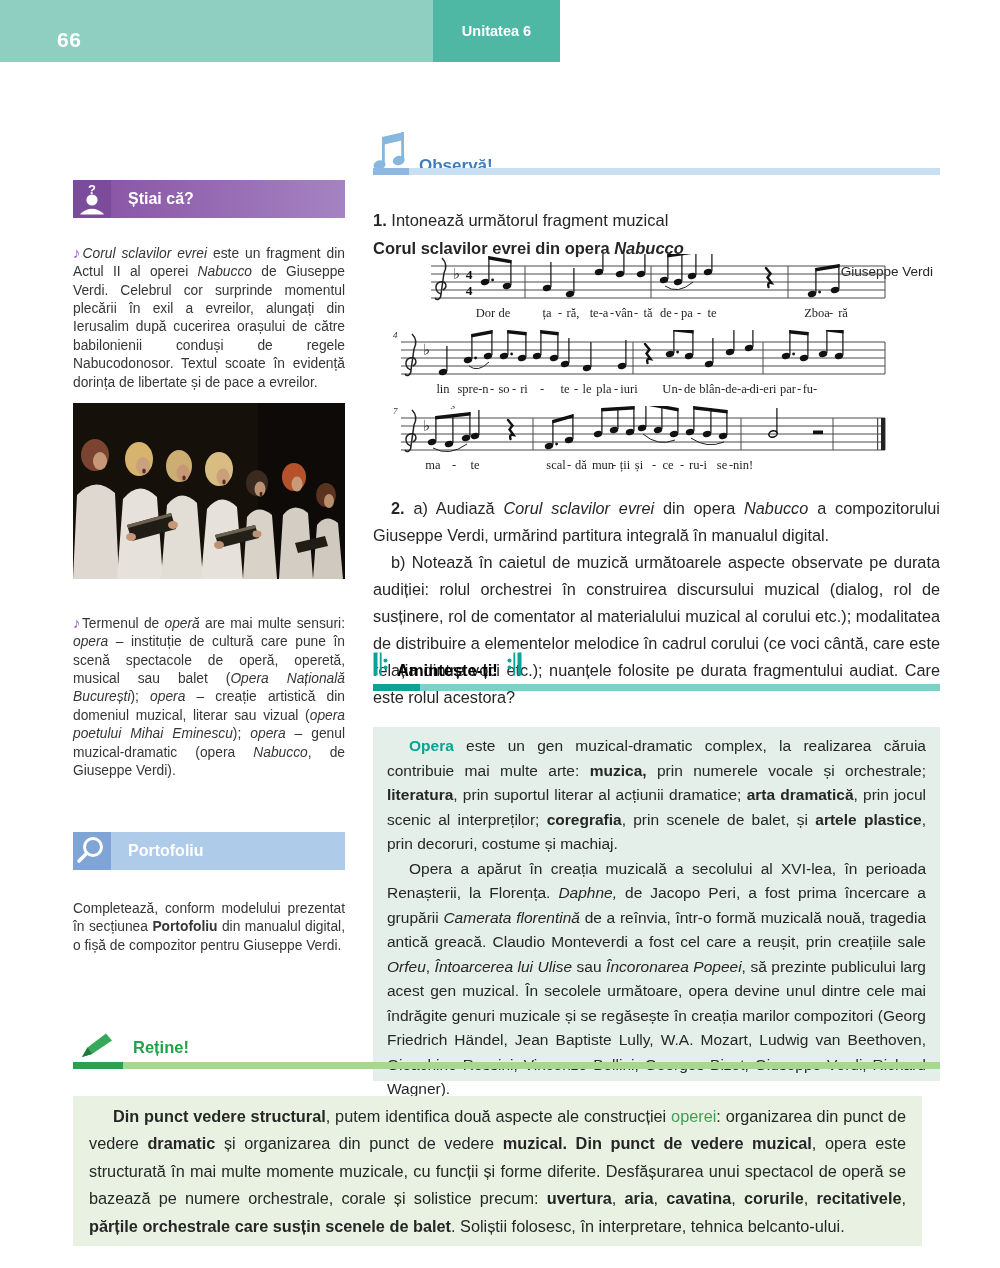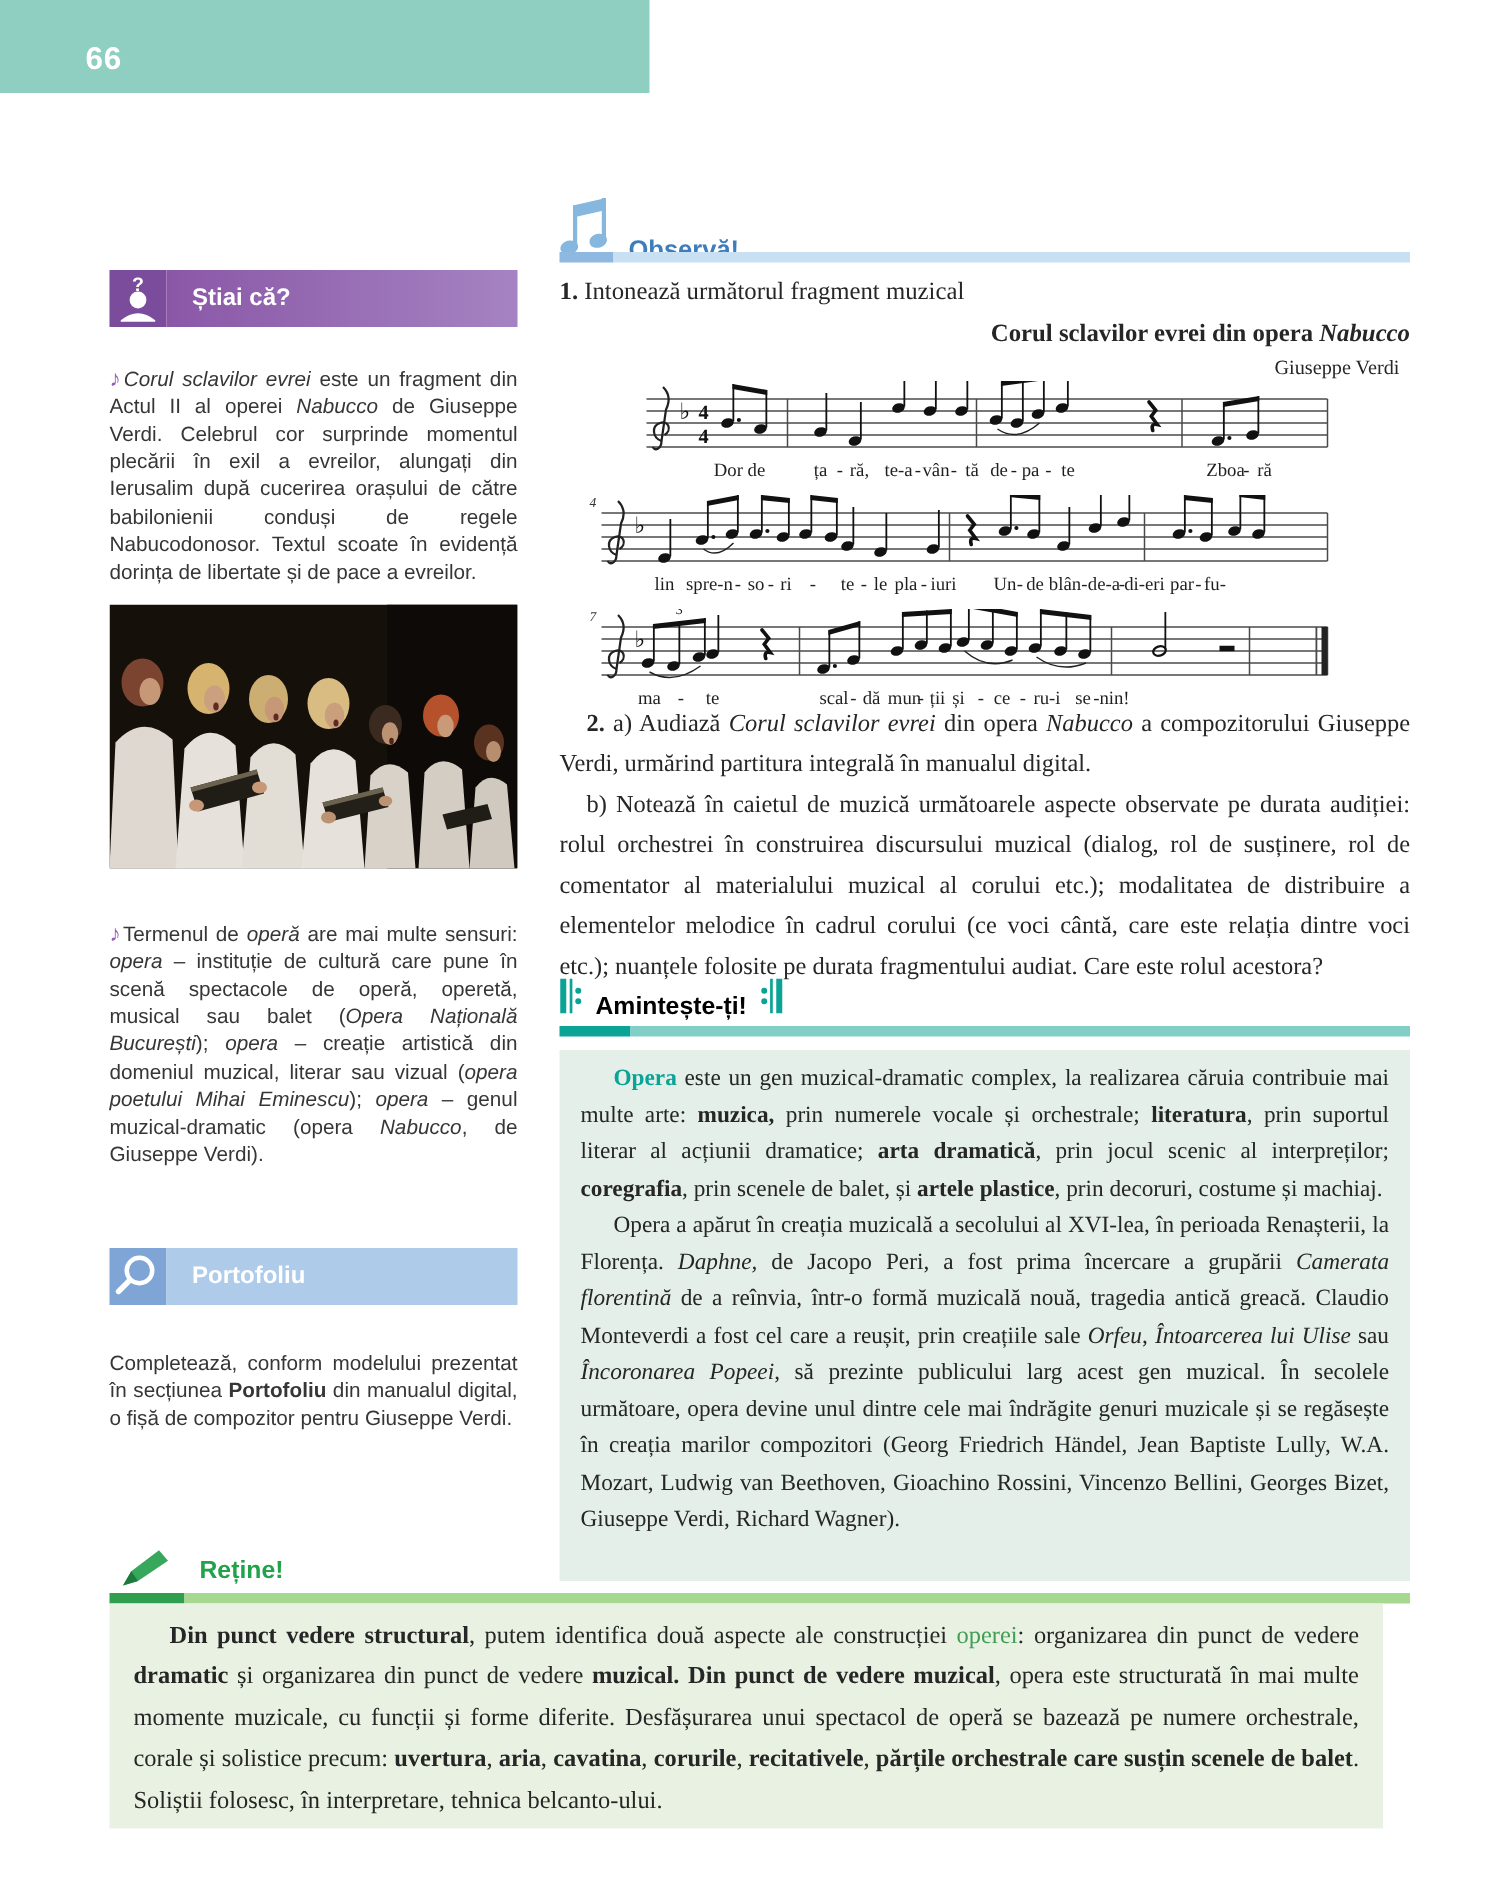--- a/index.html
+++ b/index.html
@@ -39,23 +39,23 @@
   .sec-head{position:absolute;display:flex;align-items:flex-end;gap:12px;}
   .observa-head{left:0;top:-6px;}
   .observa-title{color:#3e7dbd;font-weight:bold;font-size:17px;}
   .rule{position:absolute;height:7px;display:flex;}
   .rule .dk{height:100%;}
   .rule .lt{height:100%;flex:1;}
   .observa-rule{left:0;top:30px;width:567px;}
   .observa-rule .dk{width:36px;background:#8fb8e0;}
   .observa-rule .lt{background:#c9dff2;}
 
-  .serif{font-family:Liberation Serif, serif;color:#262626;}
+  .serif{font-family:Liberation Sans, sans-serif;color:#262626;margin-top:27px;}
   .ex1{position:absolute;left:0;top:46px;width:567px;font-size:16.5px;}
-  .score-title{position:absolute;left:0;top:74px;width:567px;text-align:right;font-size:16.5px;}
+  .score-title{position:absolute;left:0;top:74px;width:567px;text-align:left;font-size:16.5px;}
   .composer{position:absolute;left:0;top:99px;width:560px;text-align:right;font-size:13.5px;}
   .systems{position:absolute;left:0;top:116px;width:567px;}
   .systems svg{display:block;}
 
   .ex2{position:absolute;left:0;top:330px;width:567px;font-size:16.3px;line-height:27px;text-align:justify;}
   .ex2 p{margin:0;text-indent:18px;}
 
   .remember-head{left:0;top:514px;gap:9px;}
   .remember-title{color:#000000;font-weight:bold;font-size:16.5px;}
   .remember-rule{left:0;top:546px;width:567px;}
@@ -76,20 +76,23 @@
              padding:7px 16px 6px 16px;box-sizing:border-box;}
   .bottombox p{margin:0;font-size:16.3px;line-height:27.4px;text-align:justify;text-indent:24px;}
 </style>
 </head>
 <body>
 
 <div class="page">
 
   <div class="topbar"></div>
   <div class="pagenum">66</div>
+  <div class="unit-tab">
+    <span>Unitatea 6</span>
+  </div>
 
   <div class="leftcol">
 
     <div class="box-head know-head">
       <div class="iconsq">
         <svg width="38" height="38" viewBox="0 0 38 38">
           <text x="19" y="14" text-anchor="middle" fill="#fff" font-size="13" font-weight="bold" font-family="Liberation Sans, sans-serif">?</text>
           <circle cx="19" cy="20" r="5.6" fill="#fff"></circle>
           <path d="M7.5,33.5 Q19,24 30.5,33.5 L30.5,34.5 L7.5,34.5 Z" fill="#fff"></path>
         </svg>

